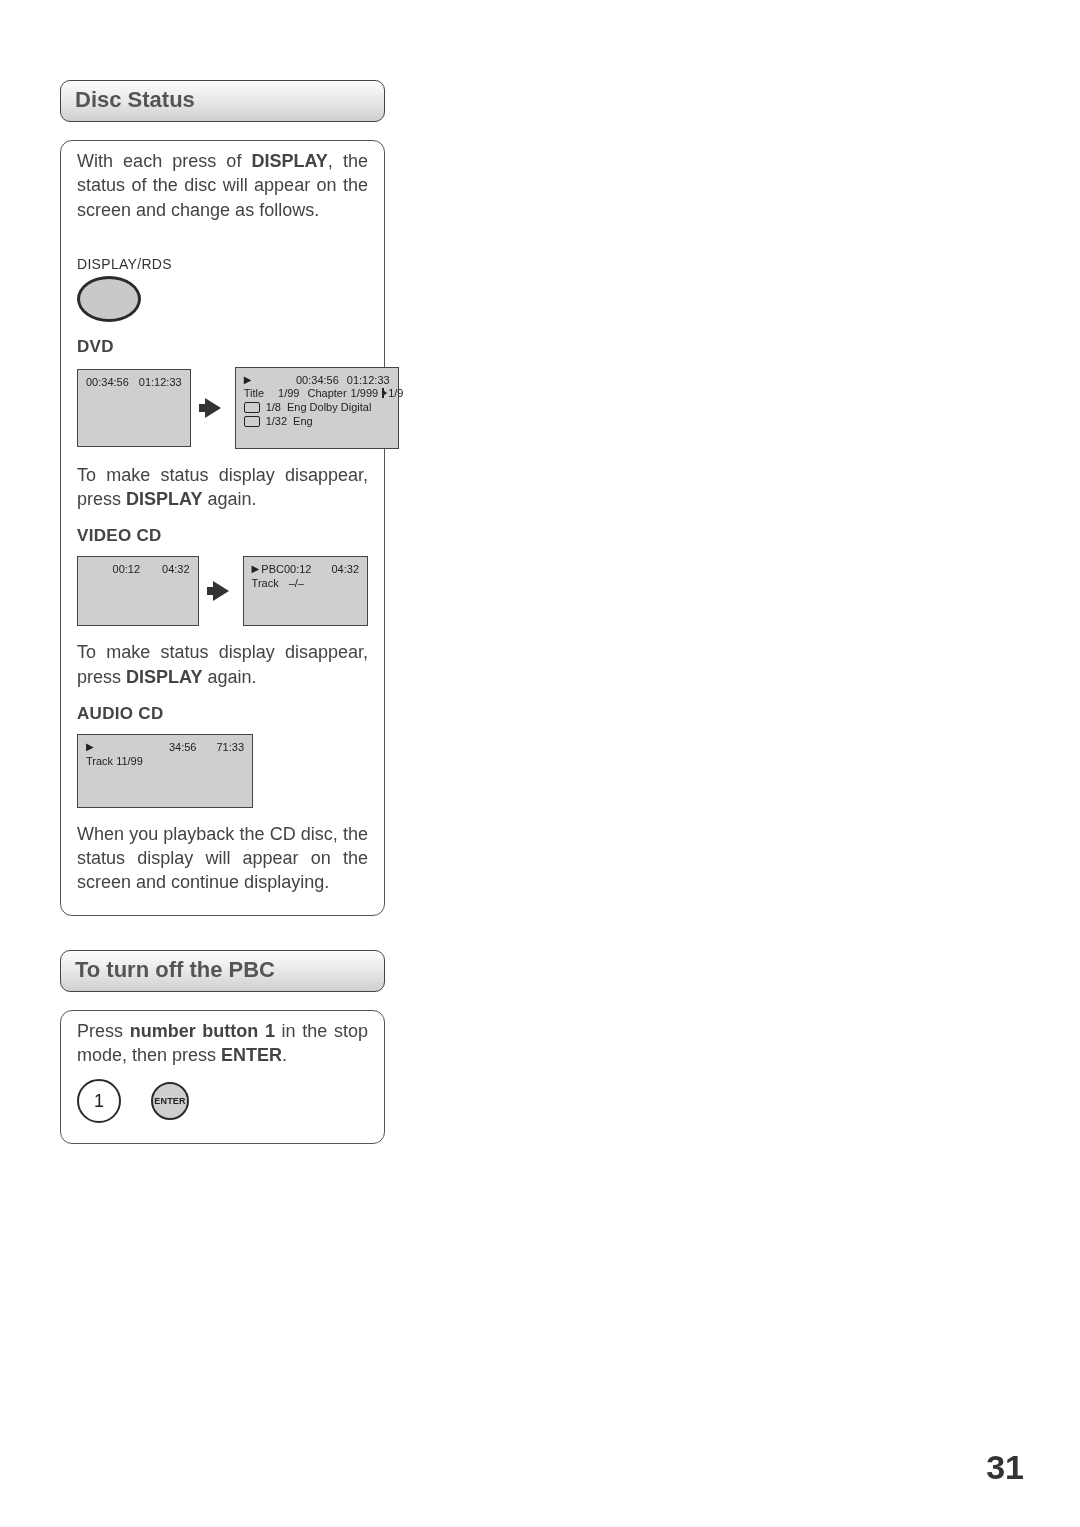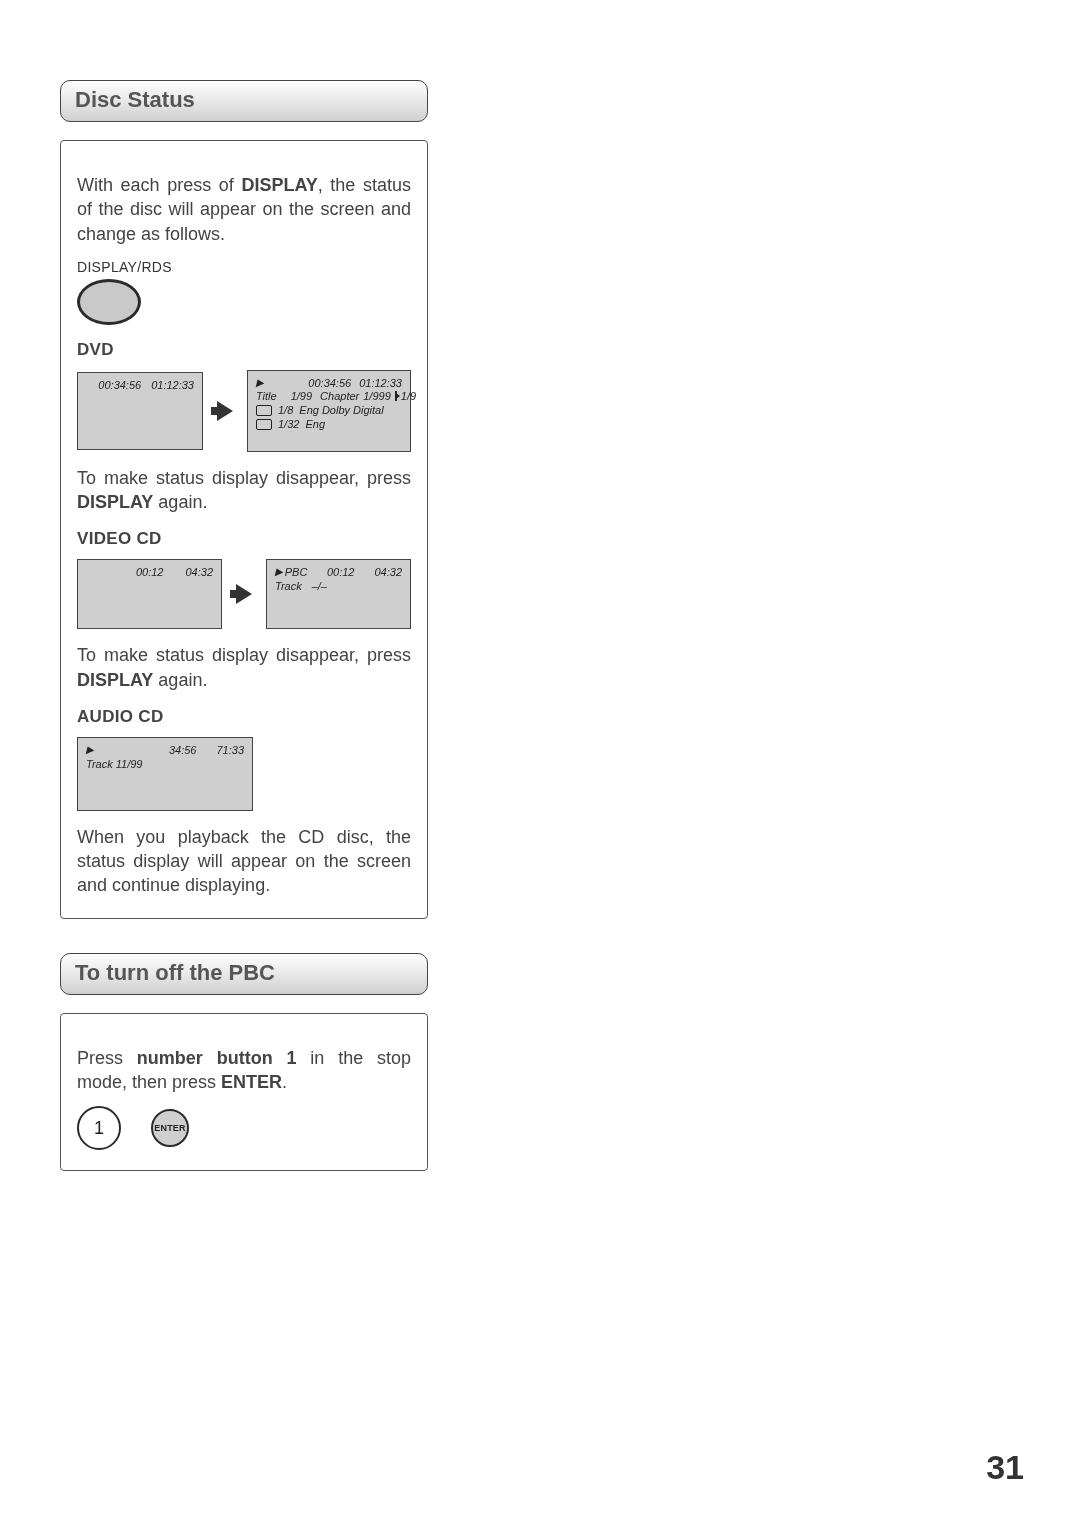--- a/index.html
+++ b/index.html
@@ -10,59 +10,59 @@
     font-family: Arial, Helvetica, sans-serif;
   }
   .page {
     box-sizing: border-box;
     width: 1080px;
     height: 1527px;
     padding: 80px 60px 40px 60px;
     position: relative;
   }
   .col {
-    width: 368px;
+    width: 325px;
   }
 
   .section-title {
     border: 1.5px solid #444;
     border-radius: 10px;
     background: linear-gradient(#fdfdfd 0%, #e6e6e6 55%, #cfcfcf 100%);
     padding: 6px 14px 8px;
     font-size: 22px;
     font-weight: bold;
     color: #555;
     margin-bottom: 18px;
   }
 
   .content-card {
     border: 1.5px solid #555;
-    border-radius: 4px;
-    padding: 32px 16px 20px;
+    border-radius: 12px;
+    padding: 8px 16px 20px;
     font-size: 18px;
     color: #444;
     line-height: 1.35;
   }
   .content-card + .section-title { margin-top: 36px; }
 
   .subhead {
     font-weight: bold;
     font-size: 17px;
     margin: 14px 0 8px;
     letter-spacing: .3px;
   }
 
   .body-text { text-align: justify; }
   .body-text b { font-weight: bold; }
 
   .btn-label {
     font-size: 14px;
     letter-spacing: .3px;
     color: #333;
-    margin-top: 12px;
+    margin-top: 33px;
     margin-bottom: 2px;
   }
   .oval-button {
     width: 58px; height: 40px;
     background: #c9c9c9;
     border: 3px solid #2b2b2b;
     border-radius: 50% / 50%;
     margin-bottom: 6px;
   }
 
@@ -76,21 +76,20 @@
     border: 1.5px solid #444;
     background: #cfcfcf;
     width: 164px;
     height: 78px;
     box-sizing: border-box;
     padding: 6px 8px;
     font-size: 11px;
     color: #222;
     position: relative;
     line-height: 1.25;
-    font-style: italic;
   }
   .osd .row { display: flex; justify-content: space-between; white-space: nowrap; }
   .osd .row-left { display: flex; gap: 6px; white-space: nowrap; }
   .osd .play-tri { font-size: 10px; }
   .osd-small-icon {
     display: inline-block;
     width: 14px; height: 9px;
     border: 1px solid #222;
     border-radius: 2px;
     position: relative;

